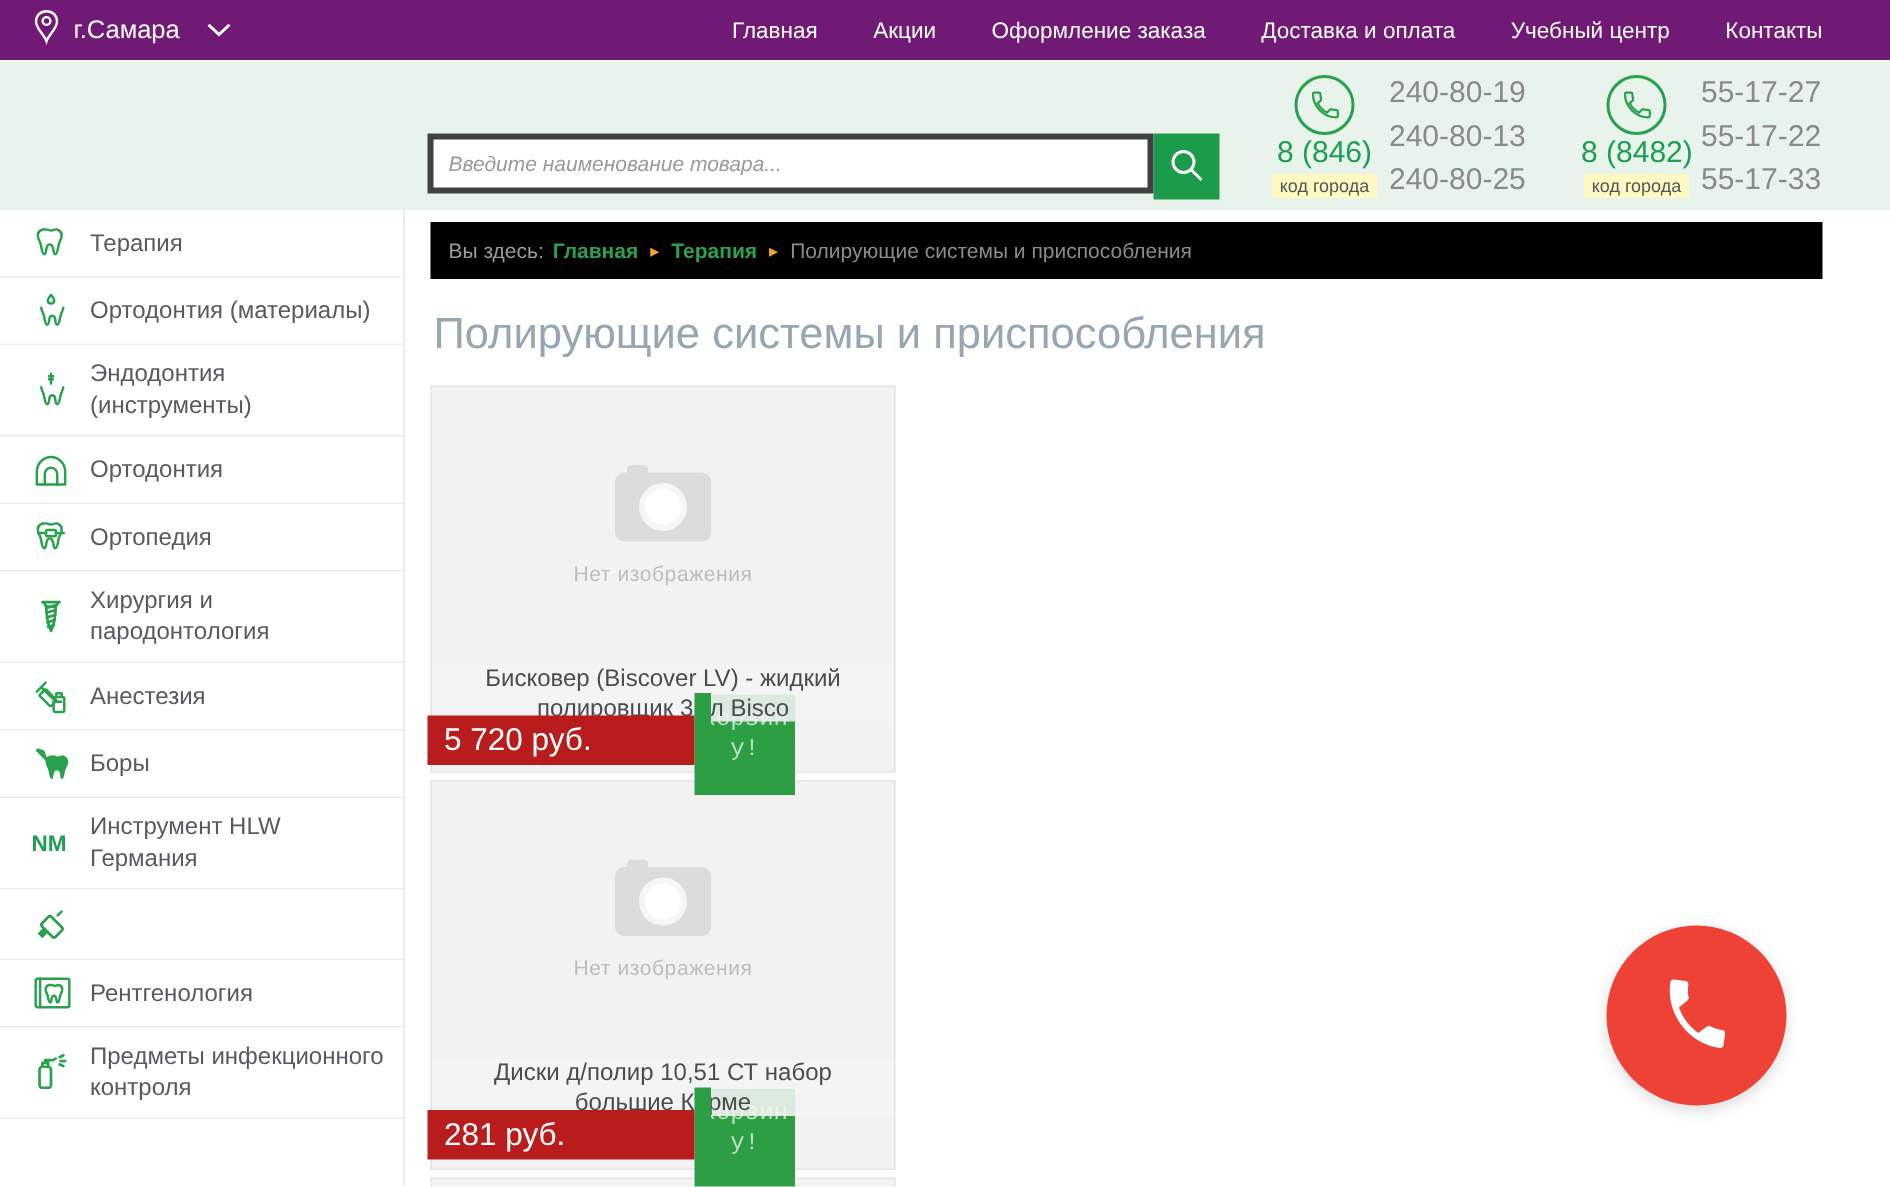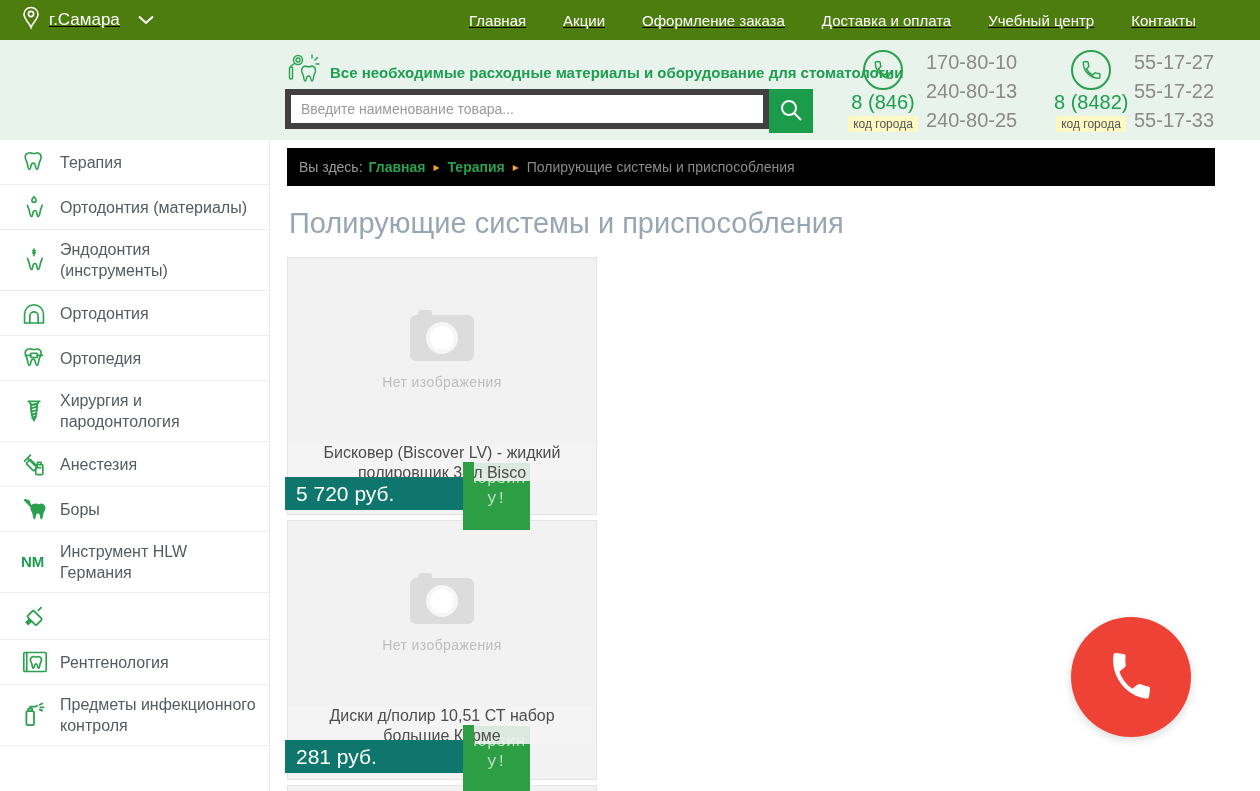--- a/index.html
+++ b/index.html
@@ -1,34 +1,34 @@
 <!DOCTYPE html>
 <html><head>
 <meta charset="utf-8">
 <style>
   * { margin:0; padding:0; box-sizing:border-box; }
   html,body { width:1260px; height:791px; overflow:hidden; background:#fff;
     font-family:"Liberation Sans","DejaVu Sans",sans-serif; }
   .page { position:relative; width:1260px; height:791px; overflow:hidden; }
 
   
-  .topbar { height:40px; background:#4d7c0f; display:flex; align-items:center; padding:0 64px 0 22px;text-decoration:underline; }
+  .topbar { height:40px; background:#701a75; display:flex; align-items:center; padding:0 45px 0 22px; }
   .tb-left { display:flex; align-items:center; color:#fff; cursor:pointer; }
   .tb-city { font-size:17px; margin-left:9px; }
   .tb-chev { margin-left:18px; display:flex; }
   .tb-nav { margin-left:auto; display:flex; gap:37px; }
   .tb-nav span { color:#fff; font-size:15px; cursor:pointer; white-space:nowrap; }
 
   
   .header { position:relative; height:100px; background:#e8f3ec; }
   .tagline { position:absolute; left:285px; top:12px; display:flex; align-items:center; gap:9px; }
   .tagline-text { color:#1d9e50; font-size:15px; font-weight:600; }
   .searchbox { position:absolute; left:285px; top:49px; }
-  .searchbox input { width:484px; height:40px; border:6px solid #404040; background:#fff;
-    padding:0 10px; font-size:14px; color:#555; outline:none; }
+  .searchbox input { width:484px; height:40px; border:4px solid #404040; background:#fff;
+    padding:0 10px; font-size:14px; color:#555; outline:none;font-style:italic; }
   .searchbox input::placeholder { color:#9a9a9a; }
   .search-btn { position:absolute; left:484px; top:0; width:44px; height:44px; background:#1b9c4b;
     border:none; cursor:pointer; display:flex; align-items:center; justify-content:center; }
 
   .phone-group { position:absolute; top:8px; width:200px; height:88px; }
   .pg-left { position:absolute; left:0; top:0; width:74px; text-align:center; }
   .pg-icon { width:40px; height:40px; border:2px solid #2aa14e; border-radius:50%; margin:2px auto 0;
     display:flex; align-items:center; justify-content:center; }
   .pg-code { font-size:20px; color:#1d9e50; margin-top:1px; white-space:nowrap; }
   .pg-badge { display:inline-block; background:#fef9c3; color:#555; font-size:12px;
@@ -62,21 +62,21 @@
   .ph-wrap { text-align:center; padding-top:57px; }
   .cam { position:relative; width:64px; height:46px; background:#dcdcdc; border-radius:6px; margin:0 auto; }
   .cam:before { content:""; position:absolute; left:8px; top:-5px; width:14px; height:7px;
     background:#dcdcdc; border-radius:3px 3px 0 0; }
   .cam-lens { position:absolute; left:50%; top:50%; transform:translate(-50%,-50%);
     width:32px; height:32px; border-radius:50%; border:4px solid #f6f6f6; background:#fff; }
   .noimg { margin-top:13px; font-size:14px; color:#bdbdbd; letter-spacing:.4px; }
   .pname { position:absolute; left:0; right:0; top:185px; height:38px; overflow:hidden; z-index:3;
     background:rgba(244,244,244,.88); text-align:center; font-size:16px; line-height:20px;
     color:#4c4c4c; padding:0 8px; cursor:pointer; }
-  .pricebar { position:absolute; left:-3px; top:219px; width:178px; height:33px; background:#0f766e;
+  .pricebar { position:absolute; left:-3px; top:219px; width:178px; height:33px; background:#b91c1c;
     color:#fff; font-size:21px; line-height:33px; padding-left:11px; z-index:4; }
   .buy { position:absolute; left:175px; top:205px; width:67px; height:67px; background:#2e9e44;
     border:none; cursor:pointer; z-index:2; color:rgba(255,255,255,.68); font-size:16px;
     line-height:20px; display:flex; flex-direction:column; justify-content:flex-end;
     align-items:center; padding-bottom:21px; word-break:break-word;
     font-family:Liberation Mono, monospace; }
   .buy-strip { position:absolute; left:175px; top:204px; width:11px; height:25px; background:#2e9e44; z-index:5; }
 
   
   .fab { position:absolute; left:1071px; top:617px; width:120px; height:120px; border-radius:50%;
@@ -107,33 +107,20 @@
       <span>Главная</span>
       <span>Акции</span>
       <span>Оформление заказа</span>
       <span>Доставка и оплата</span>
       <span>Учебный центр</span>
       <span>Контакты</span>
     </div>
   </div>
 
   <div class="header">
-    <div class="tagline">
-      <span>
-        <svg width="36" height="36" viewBox="0 0 36 36" class="ic">
-          <circle cx="13" cy="8" r="4.5"></circle>
-            <circle cx="13" cy="8" r="2"></circle>
-          <path d="M6 14 L9.5 11.5"></path>
-            <rect x="4.5" y="15" width="3" height="12" rx="1.2"></rect>
-          <path d="M20 14c-3 1-3.6 3.4-3.2 5.6.3 1.8 1.3 2.4 1.7 4.8.4 2.2.7 4.6 1.8 4.6 1.1 0 .9-2.2 1.4-3.6.3-.9 1-1.4 1.9-1.4s1.6.5 1.9 1.4c.5 1.4.3 3.6 1.4 3.6 1.1 0 1.4-2.4 1.8-4.6.4-2.4 1.4-3 1.7-4.8.4-2.2-.2-4.6-3.2-5.6-1.2.5-2 .8-3.6.8s-2.4-.3-3.6-.8z"></path>
-          <path d="M30 8 l2.5-2.5 M31 12 h3 M27 6 v-3"></path>
-        </svg>
-      </span>
-      <span class="tagline-text">Все необходимые расходные материалы и оборудование для стоматологии</span>
-    </div>
 
     <div class="searchbox">
       <input type="text" placeholder="Введите наименование товара..." style="">
       <button class="search-btn">
         <span>
           <svg width="26" height="26" viewBox="0 0 26 26">
               <circle cx="11" cy="11" r="7" fill="none" stroke="#fff" stroke-width="2"></circle>
               <line x1="16.5" y1="16.5" x2="23" y2="23" stroke="#fff" stroke-width="2"></line>
             </svg>
         </span>
@@ -144,21 +131,21 @@
       <div class="pg-left">
         <div class="pg-icon">
           <svg width="22" height="22" viewBox="0 0 24 24">
               <path d="M7 10.8c1.5 2.9 3.9 5.3 6.8 6.8l2.3-2.3c.3-.3.7-.4 1-.2 1.1.4 2.3.6 3.6.6.6 0 1 .4 1 1V20c0 .6-.4 1-1 1C11.4 21 3.6 13.2 3.6 4c0-.6.4-1 1-1H8c.6 0 1 .4 1 1 0 1.2.2 2.5.6 3.6.1.3 0 .7-.2 1L7 10.8z" fill="none" stroke="#2aa14e" stroke-width="1.6"></path>
             </svg>
         </div>
         <div class="pg-code">8 (846)</div>
         <div class="pg-badge">код города</div>
       </div>
       <div class="pg-nums">
-        <div>170-80-10</div>
+        <div>240-80-19</div>
         <div>240-80-13</div>
         <div>240-80-25</div>
       </div>
     </div>
 
     <div class="phone-group" style="left:1054px;">
       <div class="pg-left">
         <div class="pg-icon">
           <svg width="22" height="22" viewBox="0 0 24 24">
               <path d="M7 10.8c1.5 2.9 3.9 5.3 6.8 6.8l2.3-2.3c.3-.3.7-.4 1-.2 1.1.4 2.3.6 3.6.6.6 0 1 .4 1 1V20c0 .6-.4 1-1 1C11.4 21 3.6 13.2 3.6 4c0-.6.4-1 1-1H8c.6 0 1 .4 1 1 0 1.2.2 2.5.6 3.6.1.3 0 .7-.2 1L7 10.8z" fill="none" stroke="#2aa14e" stroke-width="1.6"></path>

